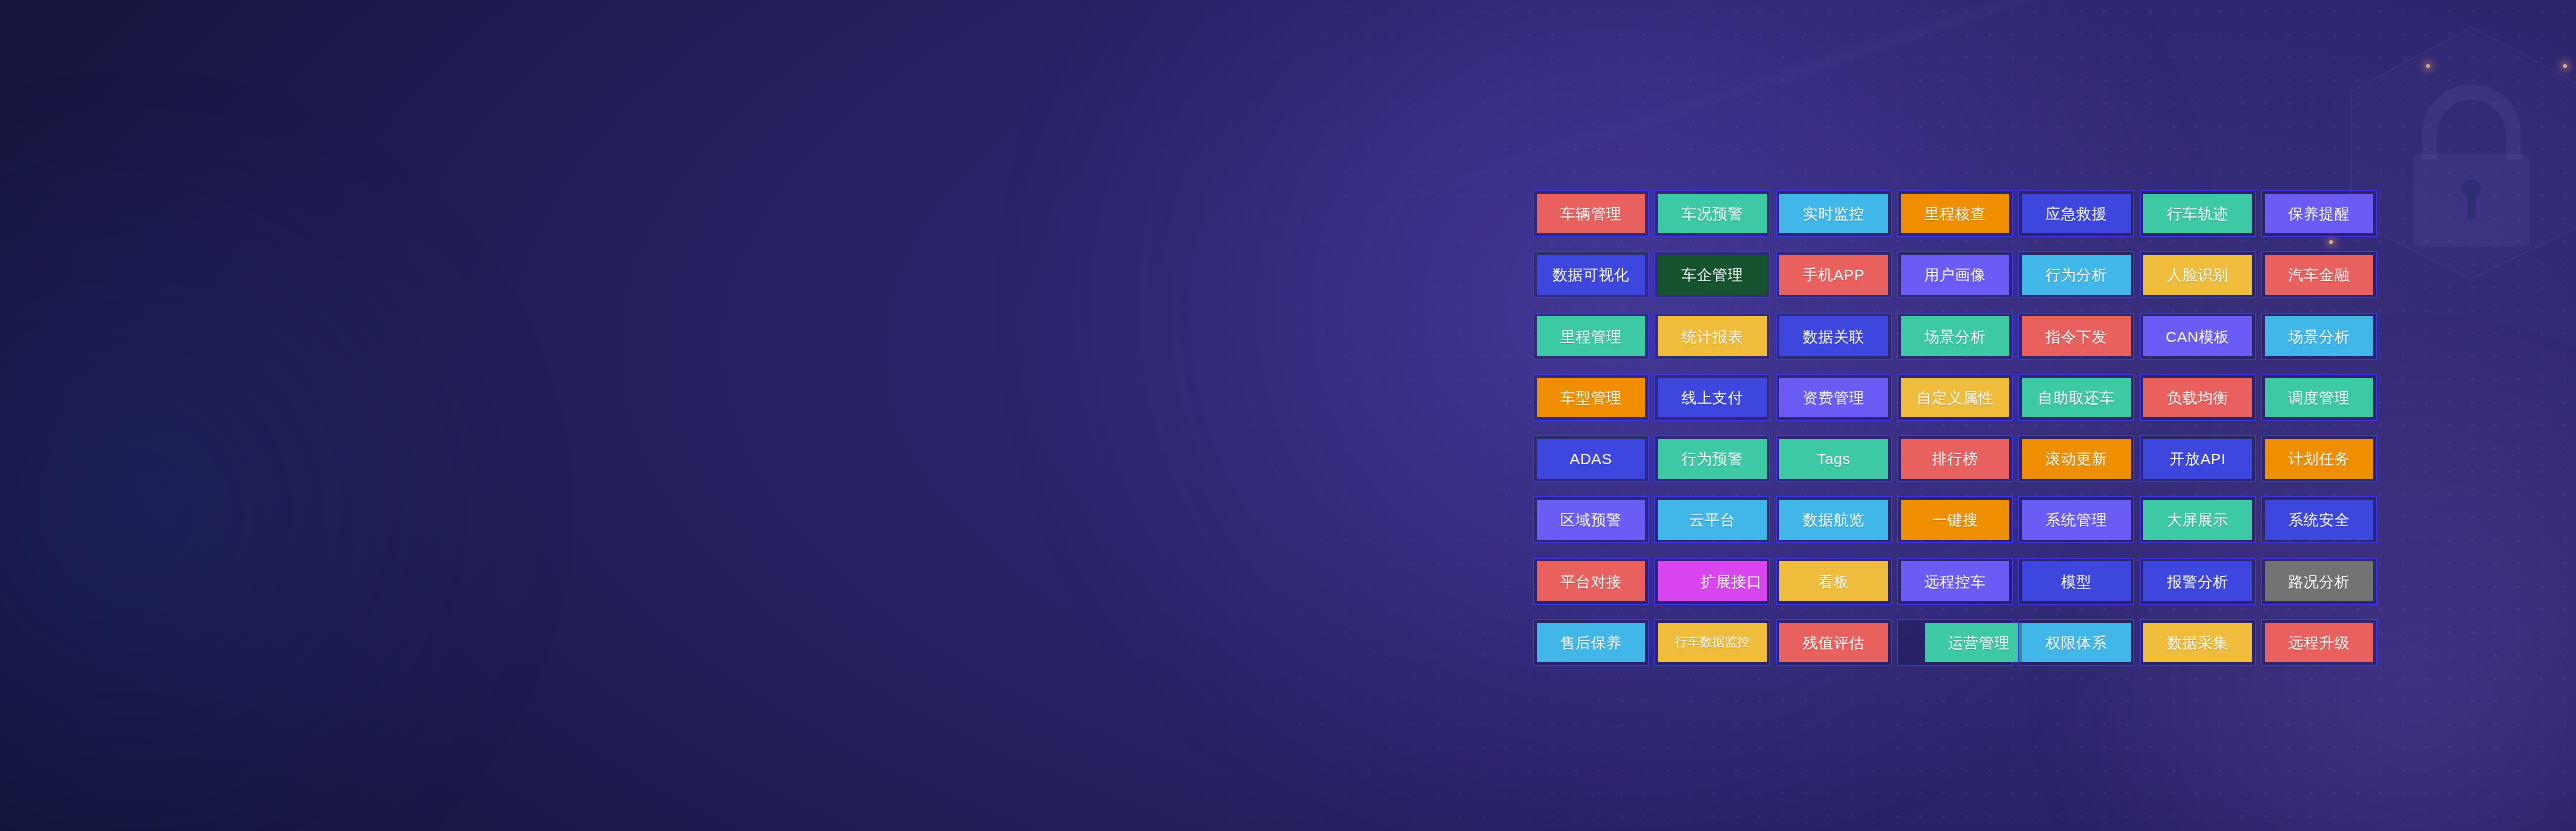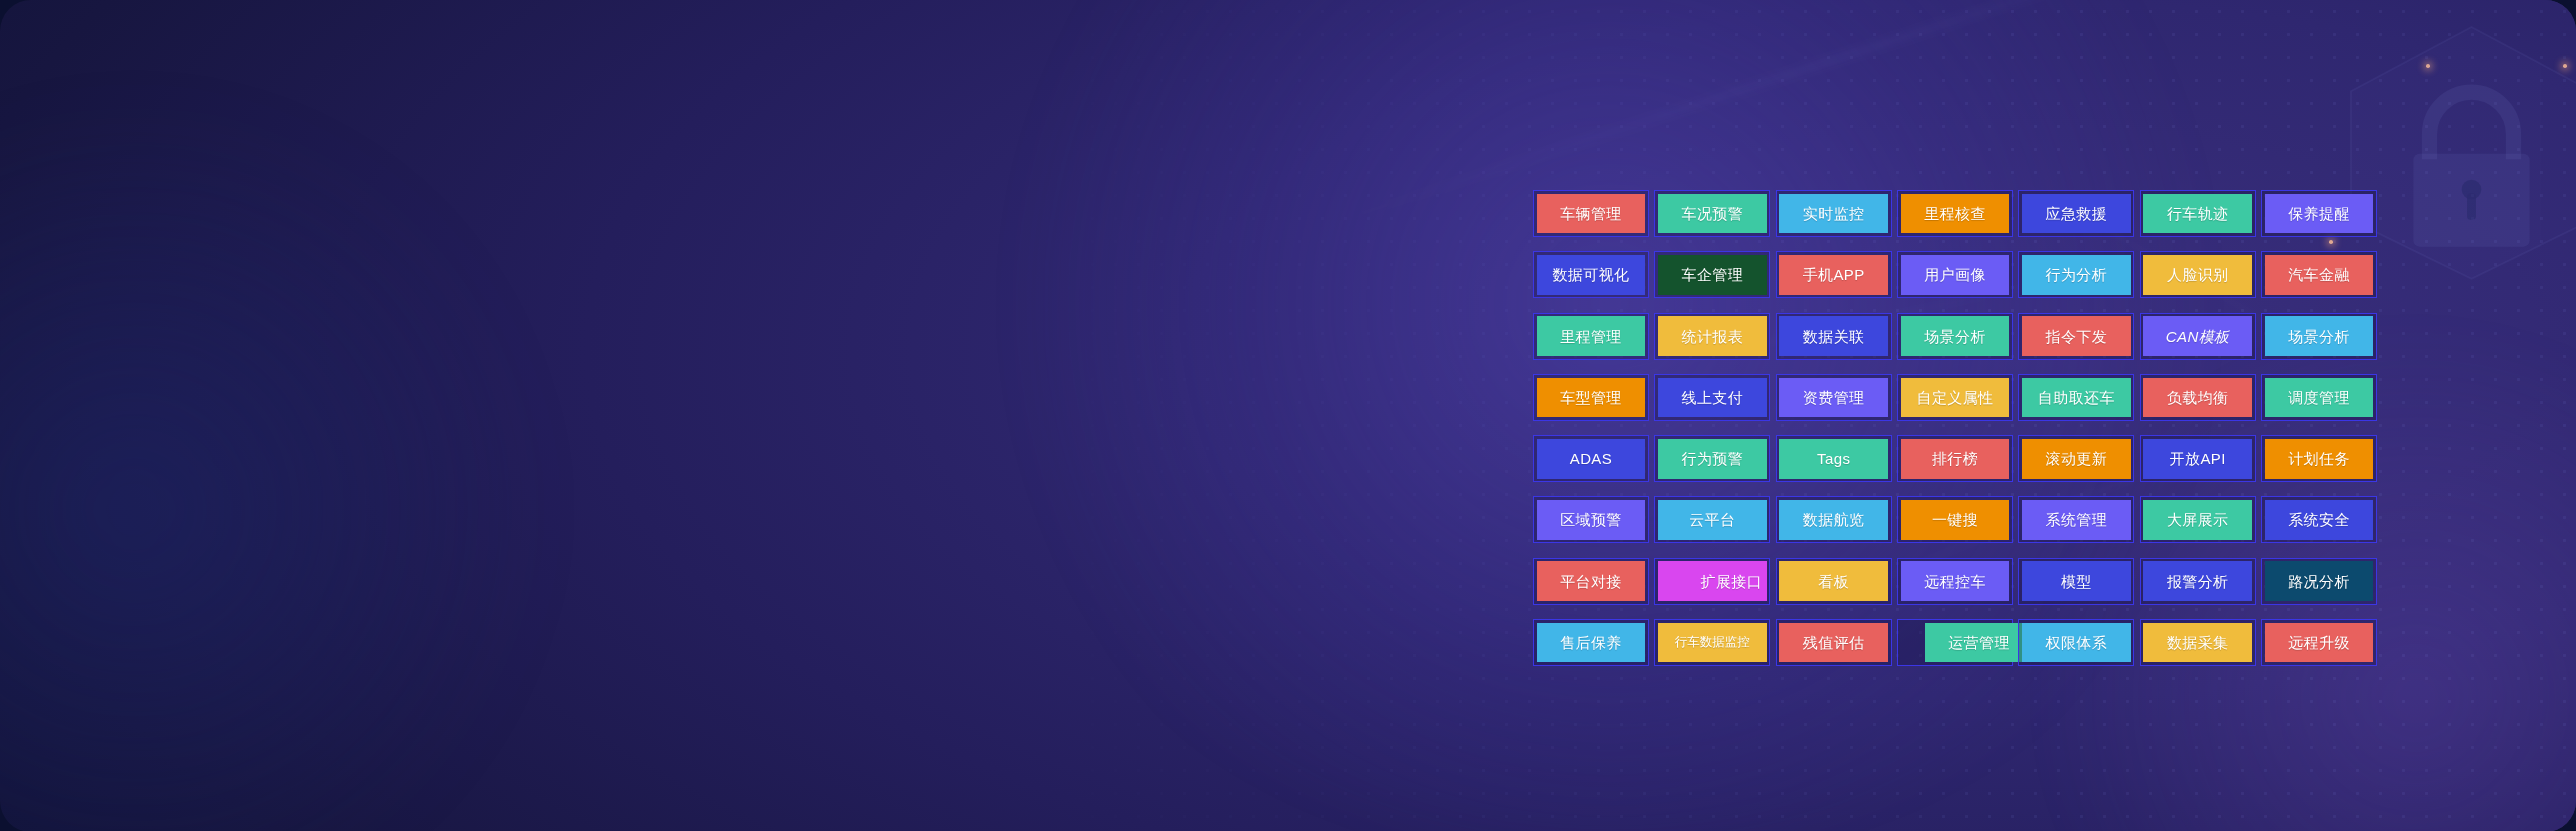--- a/index.html
+++ b/index.html
@@ -16,21 +16,20 @@
     position: relative;
   }
 
   
   #stage {
     position: absolute;
     inset: 0;
     width: 2576px;
     height: 832px;
     overflow: hidden;
-    border-radius: 31px;
   }
   .bg-base {
     position: absolute;
     inset: 0;
     background:
       radial-gradient(115% 150% at 78% 42%, #3a2f7e 0%, #2f2770 28%, #241e5c 48%, #171640 70%, #0d1134 86%, #0a0e2b 100%),
       linear-gradient(100deg, #0a0e2b 0%, #0d1233 22%, #1a1a4c 45%, #2c2468 68%, #332a74 84%, #2a2363 100%);
   }
   .bg-dots {
     position: absolute;
@@ -257,21 +256,21 @@
         <div class="tile-fill" style="background: rgb(61, 201, 163);">
           <span class="tile-label">场景分析</span>
         </div>
       </div>
       <div class="tile" style="border-color: rgb(59, 54, 230);">
         <div class="tile-fill" style="background: rgb(232, 97, 94);">
           <span class="tile-label">指令下发</span>
         </div>
       </div>
       <div class="tile" style="border-color: rgb(59, 54, 230);">
-        <div class="tile-fill" style="background: rgb(107, 92, 245); font-style: italic;">
+        <div class="tile-fill" style="background: rgb(107, 92, 245);">
           <span class="tile-label">CAN模板</span>
         </div>
       </div>
       <div class="tile" style="border-color: rgb(59, 54, 230);">
         <div class="tile-fill" style="background: rgb(65, 182, 232);">
           <span class="tile-label">场景分析</span>
         </div>
       </div>
       <div class="tile" style="border-color: rgb(59, 54, 230);">
         <div class="tile-fill" style="background: rgb(239, 143, 0);">
@@ -402,21 +401,21 @@
         <div class="tile-fill" style="background: rgb(61, 71, 221);">
           <span class="tile-label">模型</span>
         </div>
       </div>
       <div class="tile" style="border-color: rgb(59, 54, 230);">
         <div class="tile-fill" style="background: rgb(61, 71, 221);">
           <span class="tile-label">报警分析</span>
         </div>
       </div>
       <div class="tile" style="border-color: rgb(59, 54, 230);">
-        <div class="tile-fill" style="background: #0c4a6e;">
+        <div class="tile-fill" style="background: #737373;">
           <span class="tile-label">路况分析</span>
         </div>
       </div>
       <div class="tile" style="border-color: rgb(59, 54, 230);">
         <div class="tile-fill" style="background: rgb(65, 182, 232);">
           <span class="tile-label">售后保养</span>
         </div>
       </div>
       <div class="tile" style="border-color: rgb(59, 54, 230);">
         <div class="tile-fill" style="background: rgb(240, 188, 60);">

